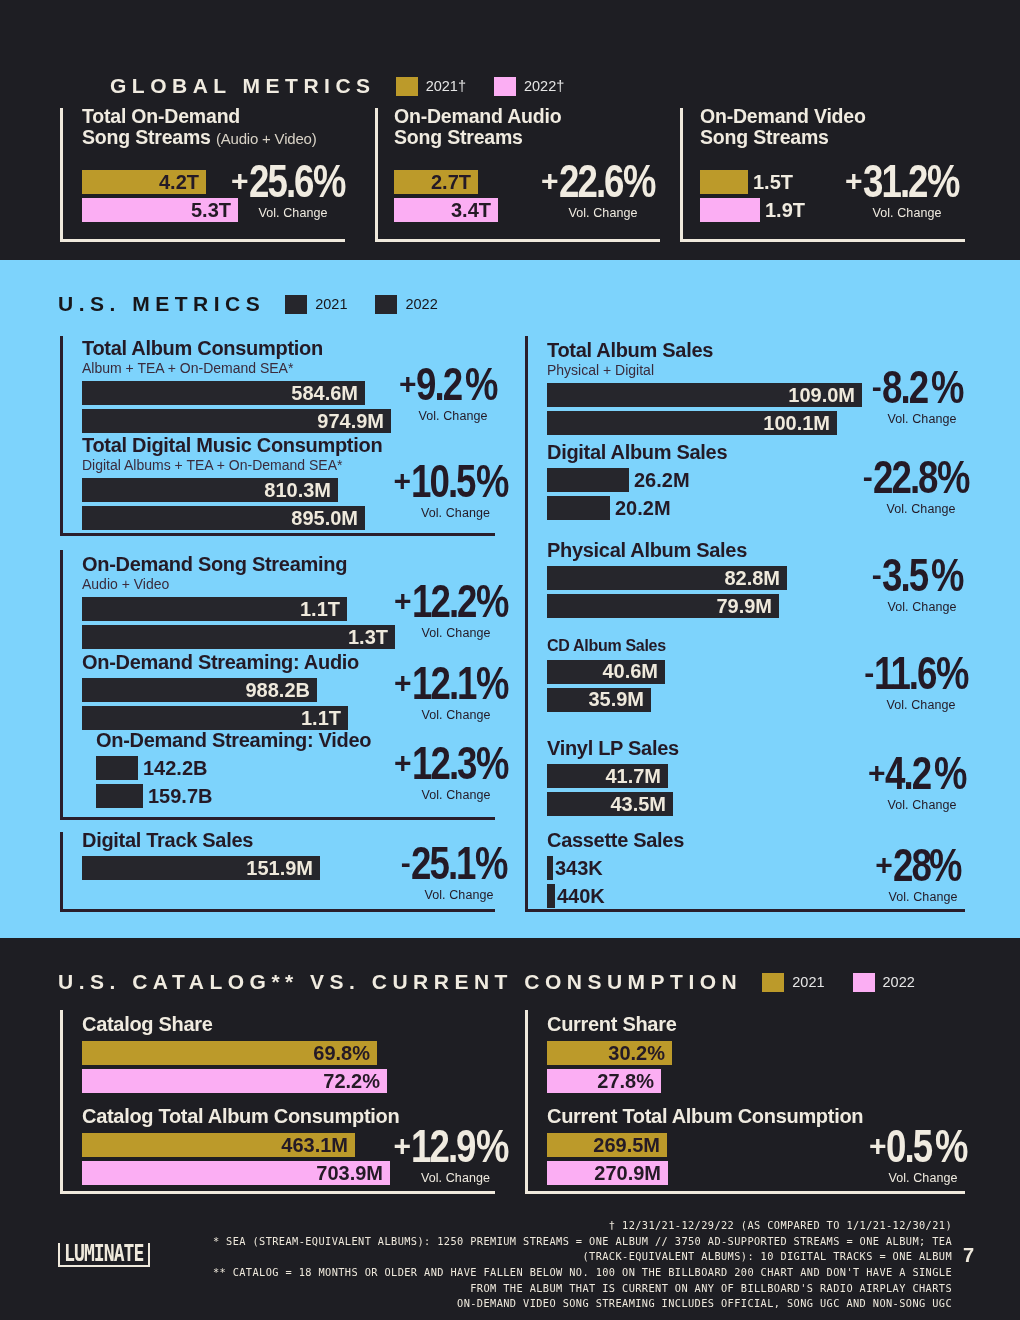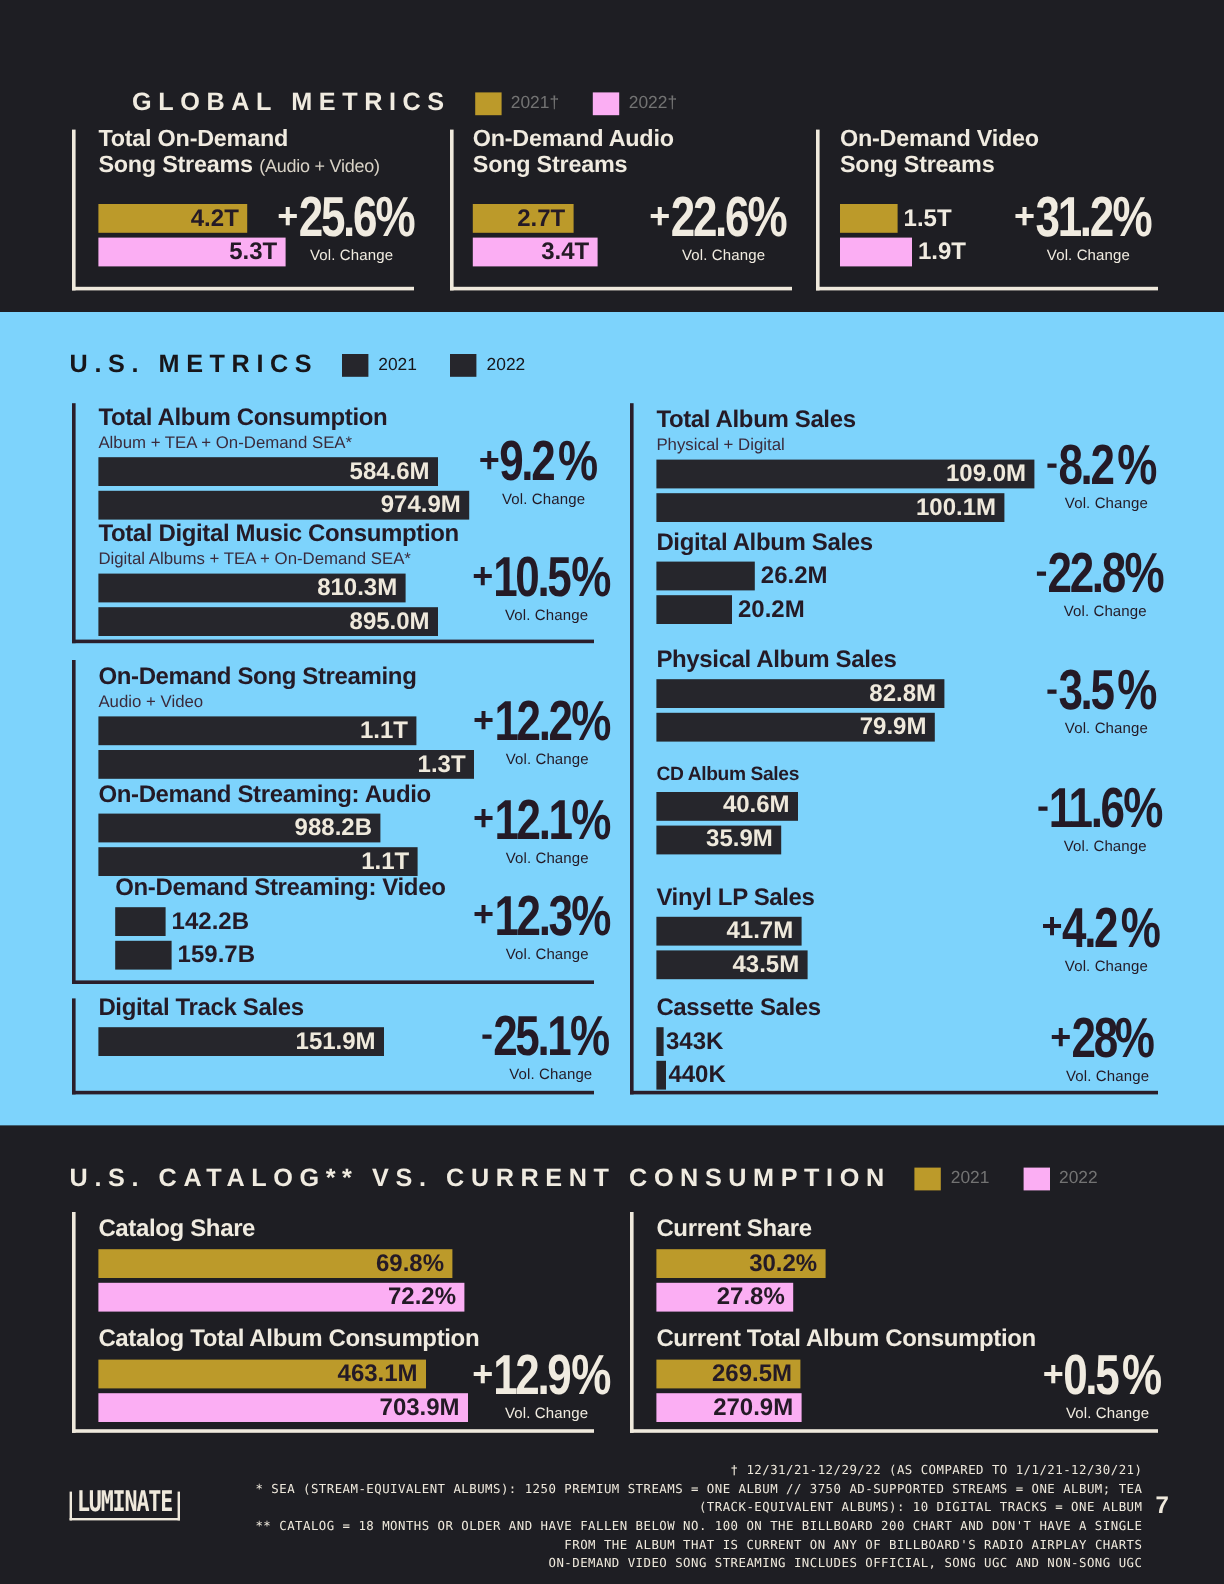--- a/index.html
+++ b/index.html
@@ -21,21 +21,21 @@
   .sec-head { display:flex; align-items:center; gap:14px; }
   .sec-title {
     font-weight:700; font-size:21px; letter-spacing:5.5px;
   }
   .sec-title.onDark { color:#f0ebe0; }
   .sec-title.onPink { color:#17161a; }
   .legend { display:flex; align-items:center; gap:8px; margin-left:6px; }
   .legend + .legend { margin-left: 14px; }
   .sw { width:22px; height:19px; display:block; }
   .lg-text { font-size:14.5px; font-weight:400; }
-  .lg-text.onDark { color:#737373; }
+  .lg-text.onDark { color:#e5e5e5; }
   .lg-text.onPink { color:#17161a; }
 
   
   .bracket { position:absolute; border-left:3px solid; border-bottom:3px solid; }
   .bracket.cream { border-color:#efe9dc; }
   .bracket.dark  { border-color:#2a1e2b; }
 
   
   .mtitle { font-weight:700; line-height:1.05; letter-spacing:-0.3px; }
   .msub { font-weight:400; }
@@ -441,21 +441,21 @@
         <span class="pct-sign">+</span>
         <span class="pct-num">12.9</span>
         <span class="pct-unit" style="margin-left:-17px">%</span>
       </div>
       <div class="pct-cap">Vol. Change</div>
     </div>
 
     <div style="position:absolute;left:547px;top:76px;width:340px;">
       <div class="mtitle onDark" style="font-size:20px;">Current Share</div>
       <div style="margin-top:6px;">
-        <div class="bar gold" style="width:141px;">30.2%</div>
+        <div class="bar gold" style="width:125px;">30.2%</div>
         <div class="bar pink" style="width:114px;margin-top:4px;">27.8%</div>
       </div>
     </div>
 
     <div style="position:absolute;left:547px;top:168px;width:340px;">
       <div class="mtitle onDark" style="font-size:20px;">Current Total Album Consumption</div>
       <div style="margin-top:6px;">
         <div class="bar gold" style="width:120px;">269.5M</div>
         <div class="bar pink" style="width:121px;margin-top:4px;">270.9M</div>
       </div>

